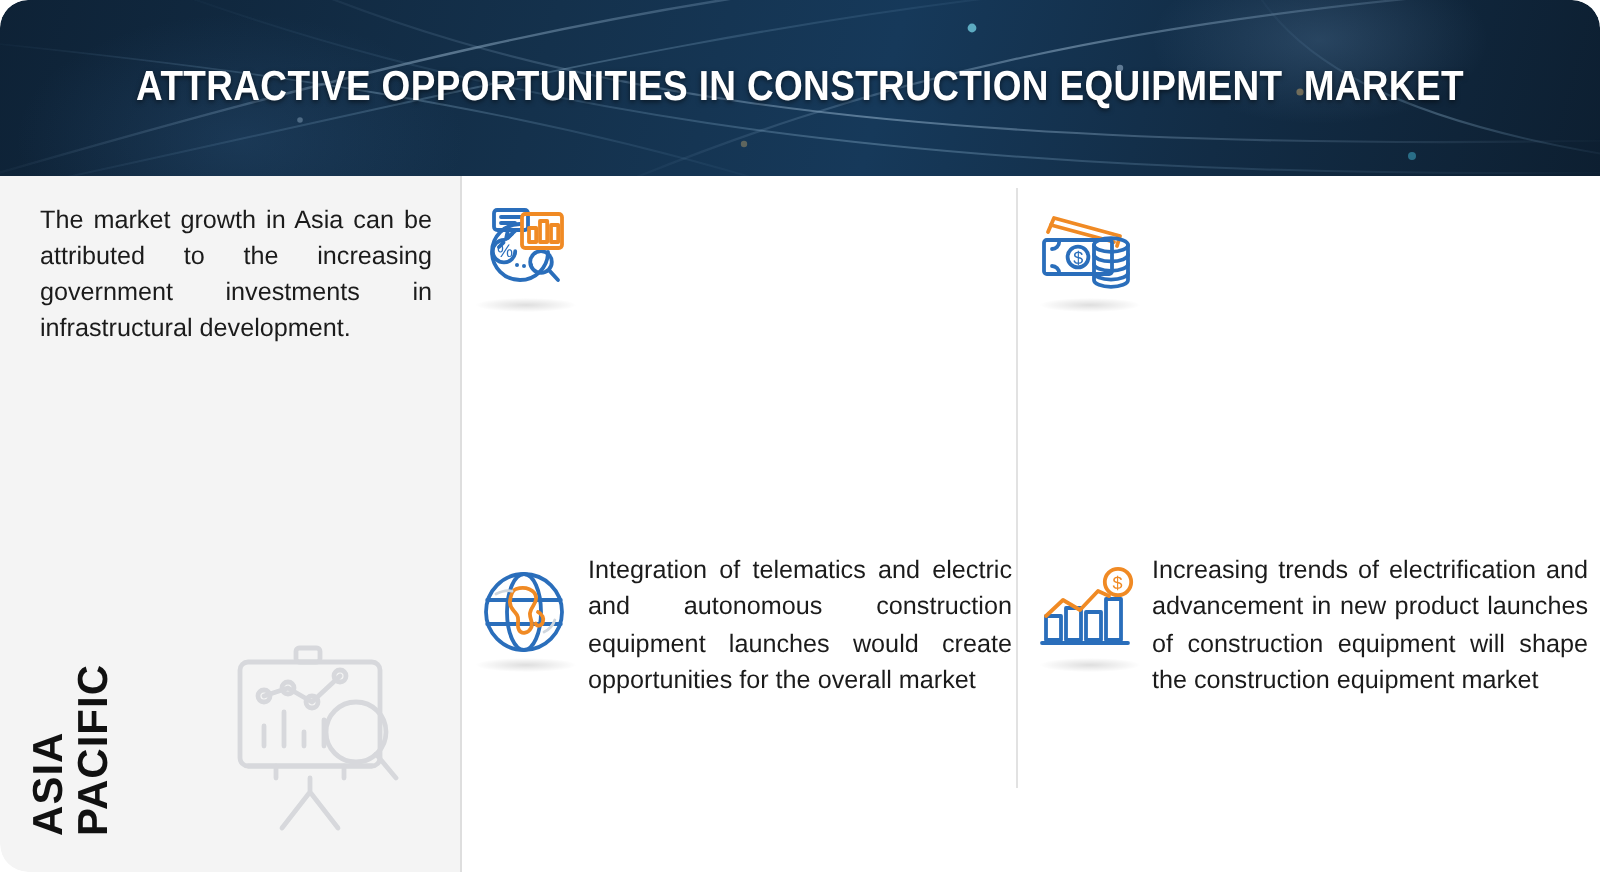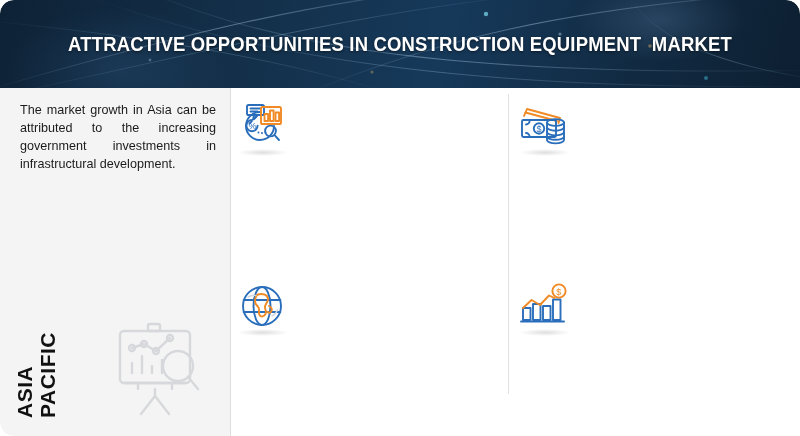--- a/index.html
+++ b/index.html
@@ -209,37 +209,39 @@
               <path d="M24,16.5 C29,15 33.5,17 34,20.5 C34.5,24 31.5,25 31,28.5 C30.6,31.5 33,33 31.5,36 C30.3,38.4 27,39.5 25.5,37 C24,34.5 26,32 24.5,29.5 C23,27 20.5,26 21,22.5 C21.4,19.6 22,17.1 24,16.5 Z"></path>
               <path d="M35,28 C37.2,29 38.2,31.2 37.4,33.2 C36.7,35 34.6,35.4 33.8,33.8"></path>
             </g>
             <g fill="none" stroke="#cfd6de" stroke-width="1.4" stroke-linecap="round">
               <path d="M14,19 C17,17.5 20,17 22,17.6"></path>
               <path d="M38,38 C40.5,36.8 42.6,34.5 43.4,32"></path>
             </g>
           </svg>
           <div class="icon-shadow"></div>
         </div>
+        <div class="cell-text">Integration of telematics and electric and autonomous construction equipment launches would create opportunities for the overall market</div>
       </div>
 
       <div class="cell c4">
         <div class="cell-icon">
           <svg viewBox="0 0 56 56" width="56" height="56">
             <g fill="none" stroke="#2a6ebb" stroke-width="1.9" stroke-linecap="round" stroke-linejoin="round">
               <rect x="7" y="30" width="7.5" height="12"></rect>
               <rect x="17" y="26" width="7.5" height="16"></rect>
               <rect x="27" y="28" width="7.5" height="14"></rect>
               <rect x="37" y="21.5" width="7.5" height="20.5"></rect>
               <path d="M5,43.5 L48,43.5"></path>
             </g>
             <g fill="none" stroke="#f08a24" stroke-width="1.9" stroke-linecap="round" stroke-linejoin="round">
               <path d="M7,30 L15.5,22 L24,27 L33,17.5 L38.5,20"></path>
               <circle cx="43" cy="13" r="6.6"></circle>
               <text x="40.2" y="16.6" font-size="9" fill="#f08a24" stroke="none" font-family="Liberation Sans, sans-serif">$</text>
             </g>
           </svg>
           <div class="icon-shadow"></div>
         </div>
+        <div class="cell-text">Increasing trends of electrification and advancement in new product launches of construction equipment will shape the construction equipment market</div>
       </div>
 
     </div>
   </div>
 </div>
 
 </body></html>

